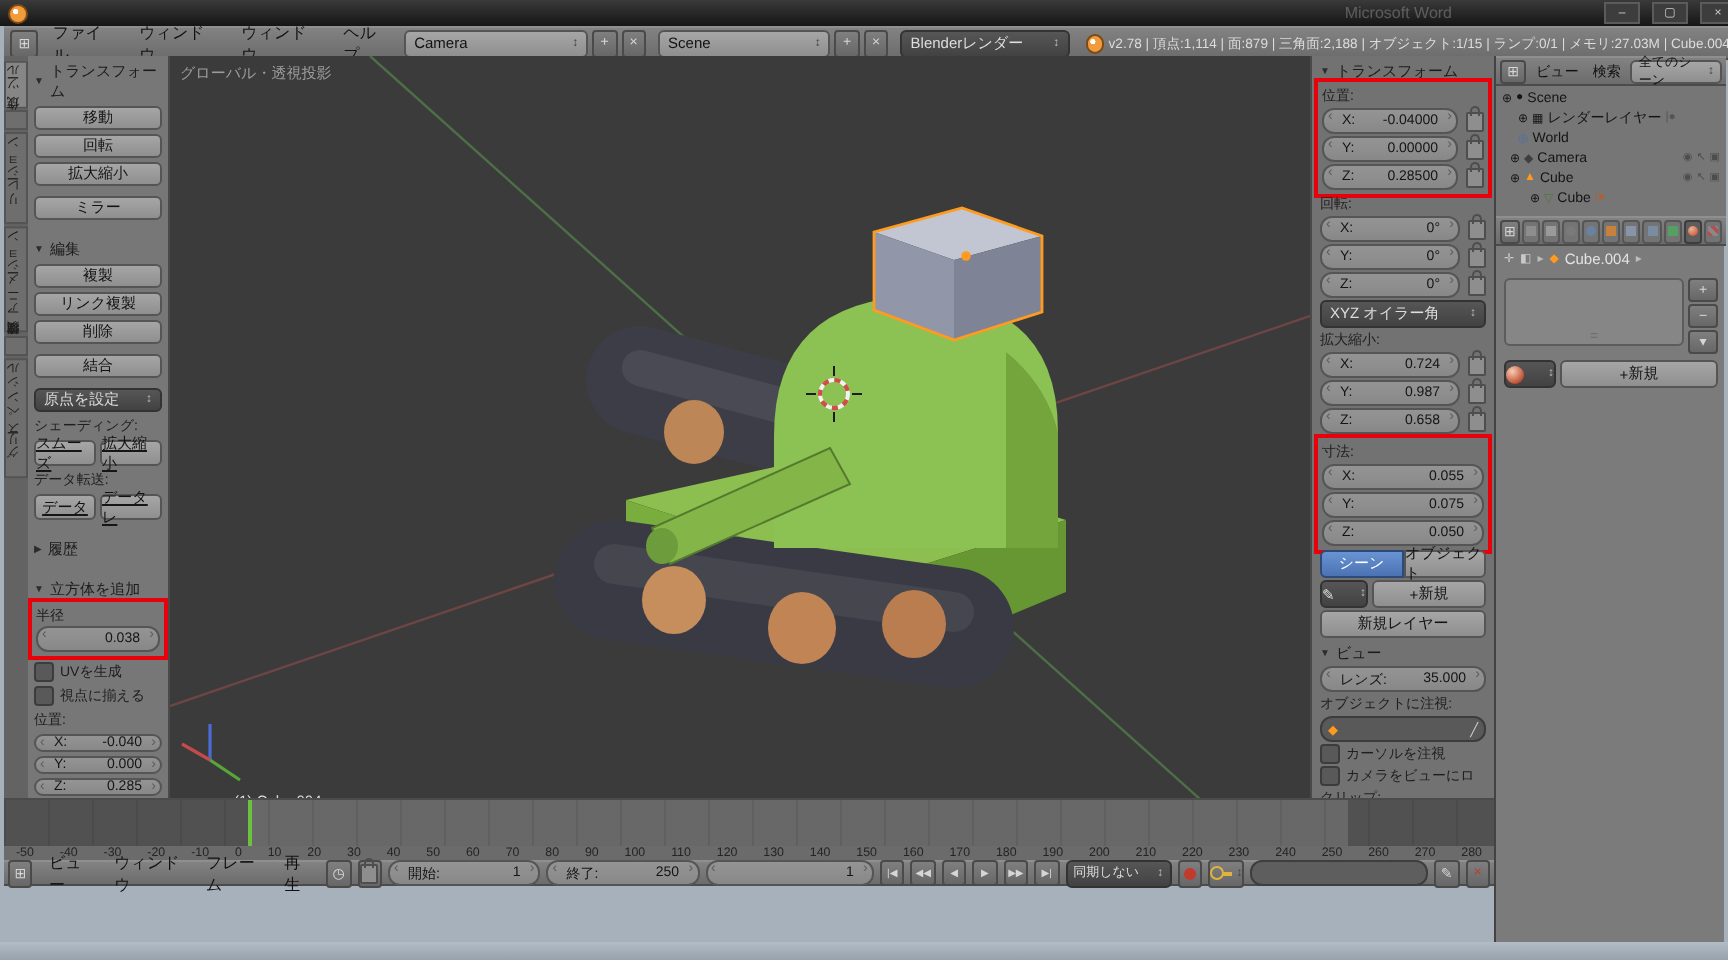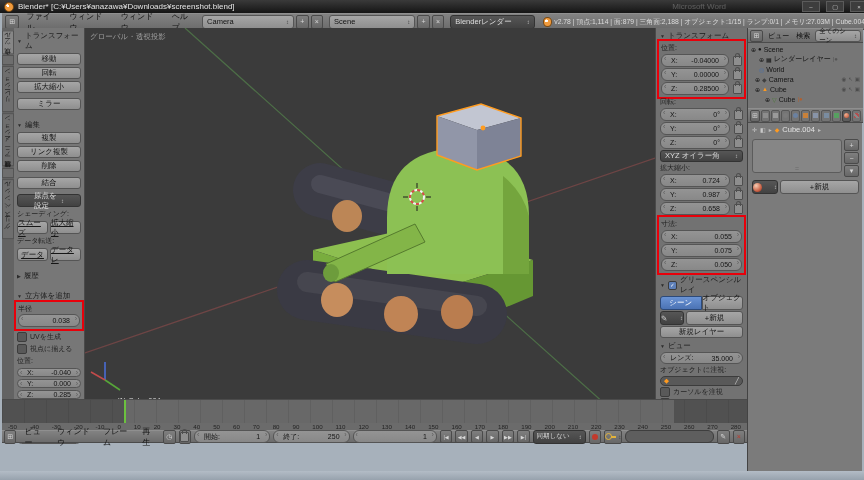--- a/index.html
+++ b/index.html
@@ -104,21 +104,20 @@
   .orange{color:#ff9a1f;}
   .sq{display:inline-block;}
 </style>
 </head>
 <body>
 
 <div id="app">
 
   <div class="abs titlebar">
     <span class="blogo"></span>
-    <span>Blender* [C:¥Users¥anazawa¥Downloads¥screenshot.blend]</span>
     <span class="ghost">Microsoft Word</span>
     <span class="winbtn">–</span>
     <span class="winbtn">▢</span>
     <span class="winbtn">×</span>
   </div>
 
   <div class="abs hdr r" style="left:2px;top:13px;width:860px;height:15px;gap:2px;padding:0 3px;">
     <span class="icbtn">⊞</span>
     <span class="menu">ファイル</span>
     <span class="menu">ウィンドウ</span>
@@ -209,21 +208,21 @@
       <div class="btn">拡大縮小</div>
       <div class="btn" style="margin-top:3px;">ミラー</div>
       <div class="sep"></div>
       <div class="ph">
           <span>編集</span>
         </div>
       <div class="btn">複製</div>
       <div class="btn">リンク複製</div>
       <div class="btn">削除</div>
       <div class="btn" style="margin-top:3px;">結合</div>
-      <div class="btn dark dd" style="margin-top:3px;justify-content:flex-start;padding:0 16px;">
+      <div class="btn dark dd" style="margin-top:3px;justify-content:flex-start;padding:0 4px;">
           <span>原点を設定</span>
         </div>
       <div class="lbl">シェーディング:</div>
       <div class="half">
         <span class="btn">スムーズ</span>
         <span class="btn">拡大縮小</span>
       </div>
       <div class="lbl">データ転送:</div>
       <div class="half">
         <span class="btn">データ</span>
@@ -362,24 +361,20 @@
             <span>0.055</span>
           </div>
         <div class="numfield">
             <span>Y:</span>
             <span>0.075</span>
           </div>
         <div class="numfield">
             <span>Z:</span>
             <span>0.050</span>
           </div>
-      </div>
-      <div class="ph" style="margin-top:2px;">
-        <span class="chkbox" style="width:7px;height:7px;background:#5d7fb8;color:#fff;font-size:5px;display:flex;align-items:center;justify-content:center;">✓</span>
-        <span>グリースペンシルレイ</span>
       </div>
       <div class="toggle2">
         <span class="btn blue">シーン</span>
         <span class="btn">オブジェクト</span>
       </div>
       <div class="r" style="gap:2px;">
         <span class="btn dark dd" style="width:22px;">✎</span>
         <span class="btn" style="flex:1;">+ <span>新規</span></span>
       </div>
       <div class="btn">新規レイヤー</div>

